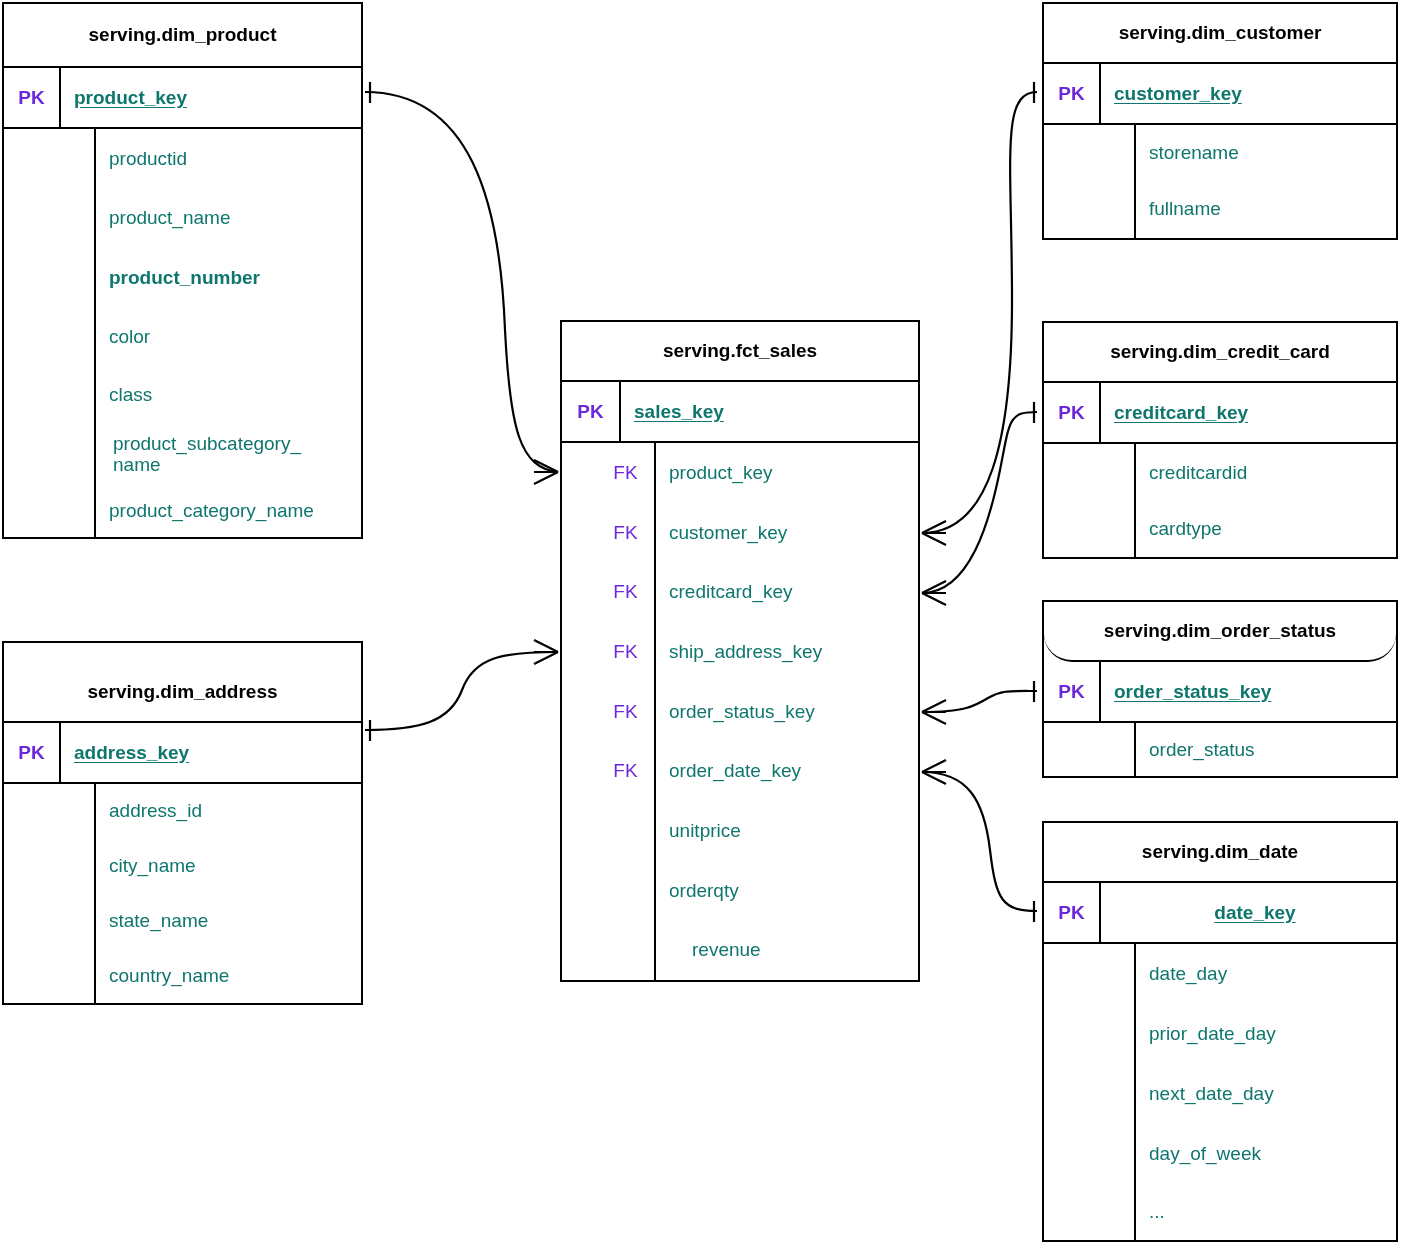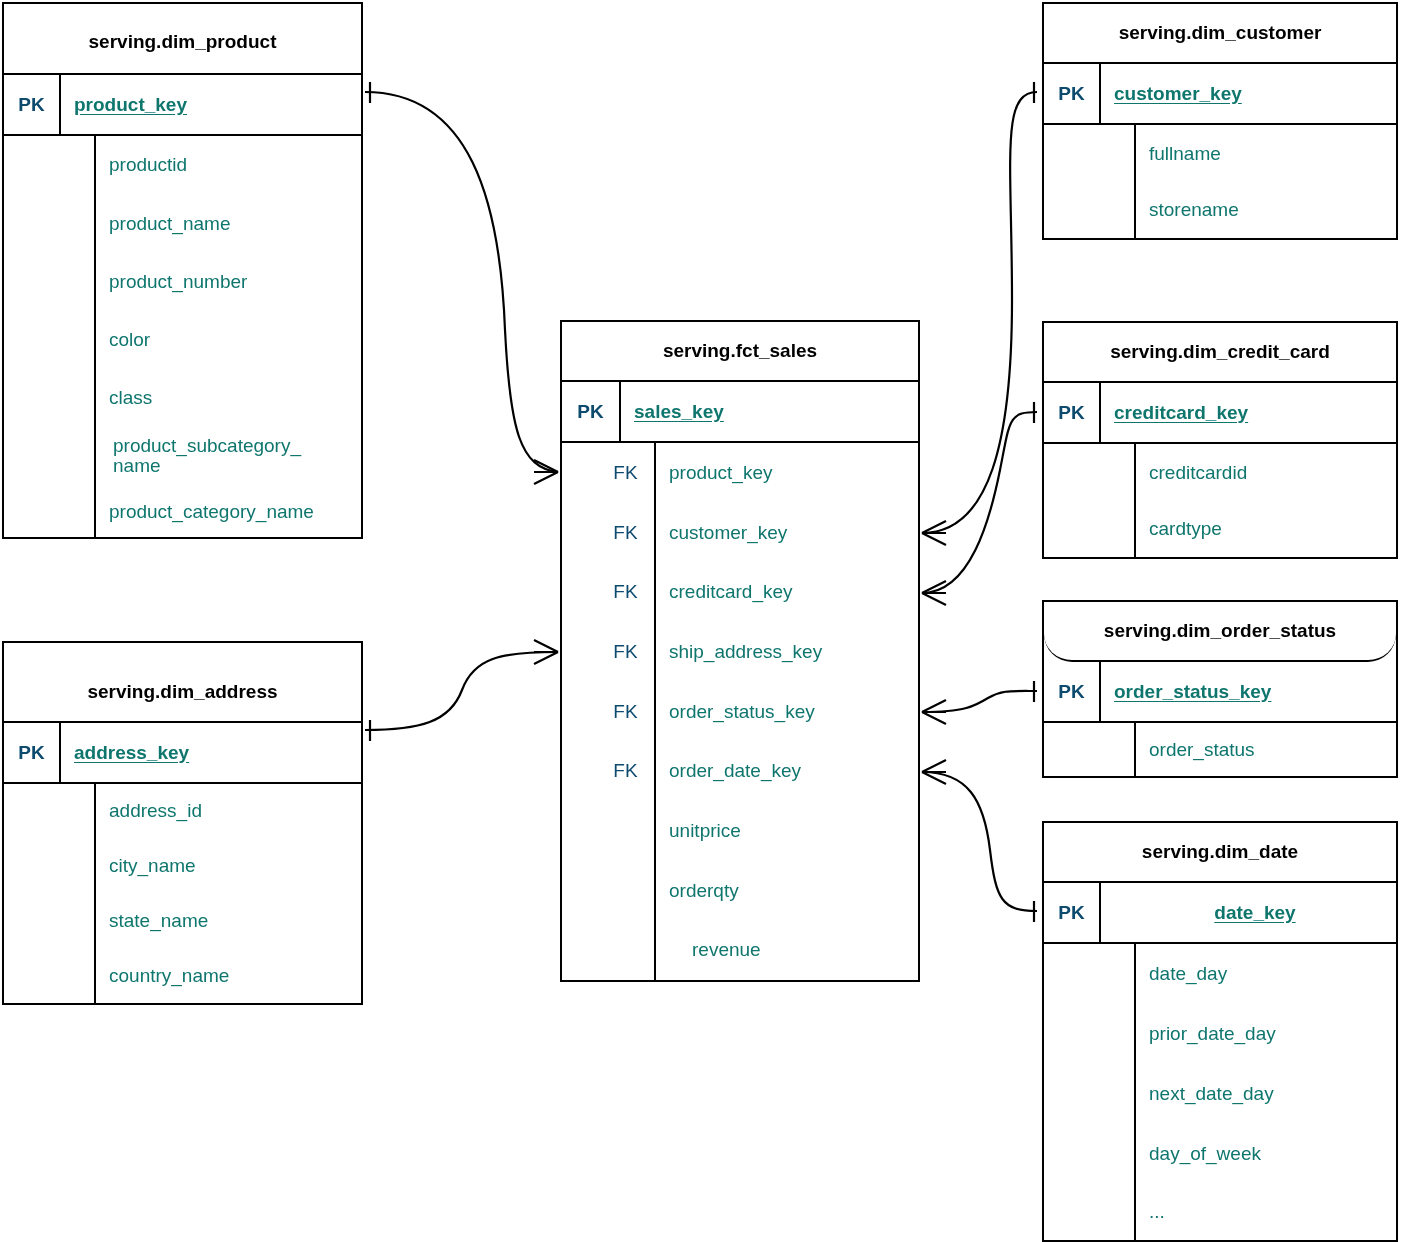--- a/index.html
+++ b/index.html
@@ -57,21 +57,21 @@
   .gutter {
     border-right: 2px solid #000000;
     box-sizing: border-box;
     display: flex;
     flex-direction: column;
     flex: none;
   }
   .gutter-label {
     font-weight: bold;
     font-size: 19px;
-    color: #0c4a6e;
+    color: #6d28d9;
     display: flex;
     align-items: center;
     justify-content: center;
     box-sizing: border-box;
   }
   .fields {
     flex: 1 1 auto;
     display: flex;
     flex-direction: column;
     box-sizing: border-box;
@@ -113,38 +113,38 @@
     stroke-width: 2.2;
     stroke-linecap: butt;
   }
 </style>
 </head>
 <body>
 
 <div id="canvas">
 
   <div class="entity" style="left:2px; top:2px; width:361px; height:537px;">
-    <div class="entity-title" style="height:64px;margin-top:7px;">serving.dim_product</div>
+    <div class="entity-title" style="height:64px;">serving.dim_product</div>
     <div class="entity-body">
       <div class="key-block" style="height:61px;">
         <div class="gutter" style="width:57px;">
           <div class="gutter-label" style="height:100%;">PK</div>
         </div>
         <div class="fields">
           <div class="field pk" style="height:100%;">
             <span>product_key</span>
           </div>
         </div>
       </div>
       <div class="attr-block">
         <div class="gutter" style="width:57px;"></div>
         <div class="fields">
           <div class="field" style="height:60px;">productid</div>
           <div class="field" style="height:60px;">product_name</div>
-          <div class="field" style="height:60px;">product_number</div>
+          <div class="field" style="height:60px;font-weight:bold;">product_number</div>
           <div class="field" style="height:60px;">color</div>
           <div class="field" style="height:58px;">class</div>
           <div class="field wrap" style="height:62px; white-space:pre-line;padding-left:17px;">product_subcategory_
 name</div>
           <div class="field" style="height:52px;">product_category_name</div>
         </div>
       </div>
     </div>
   </div>
 
@@ -222,22 +222,22 @@
         </div>
         <div class="fields">
           <div class="field pk" style="height:100%;">
             <span>customer_key</span>
           </div>
         </div>
       </div>
       <div class="attr-block">
         <div class="gutter" style="width:57px;"></div>
         <div class="fields">
+          <div class="field" style="height:57px;">storename</div>
           <div class="field" style="height:60px;">fullname</div>
-          <div class="field" style="height:57px;">storename</div>
         </div>
       </div>
     </div>
   </div>
 
   <div class="entity" style="left:1042px; top:321px; width:356px; height:238px;">
     <div class="entity-title" style="height:60px;">serving.dim_credit_card</div>
     <div class="entity-body">
       <div class="key-block" style="height:61px;">
         <div class="gutter" style="width:57px;">

